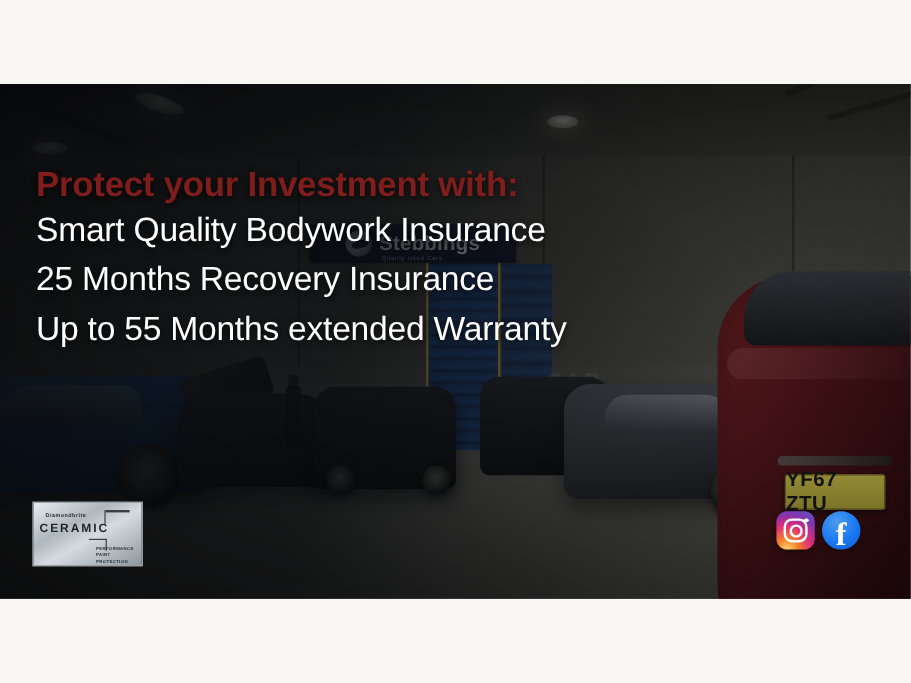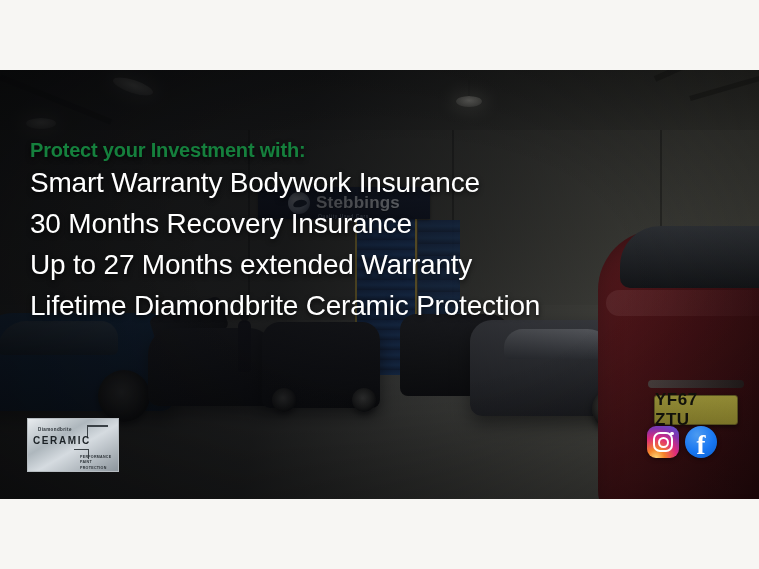--- a/index.html
+++ b/index.html
@@ -205,21 +205,21 @@
     position:absolute;left:0;top:0;width:100%;height:100%;
     background:radial-gradient(ellipse at 55% 45%,rgba(0,0,0,0) 35%,rgba(0,0,0,.45) 100%);
   }
 
   
   .copy{
     position:absolute;left:30px;top:140px;width:680px;
     z-index:20;
   }
   .headline{
-    color:#15803d;font-size:20px;font-weight:700;line-height:1.0;
+    color:#7f1d1d;font-size:29px;font-weight:700;line-height:1.0;
     margin:0 0 9px 0;letter-spacing:-.2px;
     text-shadow:0 2px 5px rgba(0,0,0,.75);
     font-family:"Liberation Sans",sans-serif;
   }
   .bullet{
     color:#ffffff;font-size:28px;font-weight:400;line-height:1.0;
     margin:0 0 13px 0;letter-spacing:-.2px;
     text-shadow:0 2px 5px rgba(0,0,0,.75);
     font-family:"Liberation Sans",sans-serif;
     white-space:nowrap;
@@ -381,24 +381,23 @@
     <div class="plate">
       <span>YF67 ZTU</span>
     </div>
 
     <div class="scrim"></div>
     <div class="vignette"></div>
   </div>
 
   <div class="copy">
     <div class="headline">Protect your Investment with:</div>
-    <div class="bullet">Smart Warranty Bodywork Insurance</div>
-    <div class="bullet">30 Months Recovery Insurance</div>
-    <div class="bullet">Up to 27 Months extended Warranty</div>
-    <div class="bullet">Lifetime Diamondbrite Ceramic Protection</div>
+    <div class="bullet">Smart Quality Bodywork Insurance</div>
+    <div class="bullet">25 Months Recovery Insurance</div>
+    <div class="bullet">Up to 55 Months extended Warranty</div>
   </div>
 
   <div class="badges">
 
 
     <div class="badge-ceramic">
       <div class="cer-tick"></div>
       <div class="cer-brand">Diamondbrite</div>
       <div class="cer-main">CERAMIC</div>
       <div class="cer-tick2"></div>

